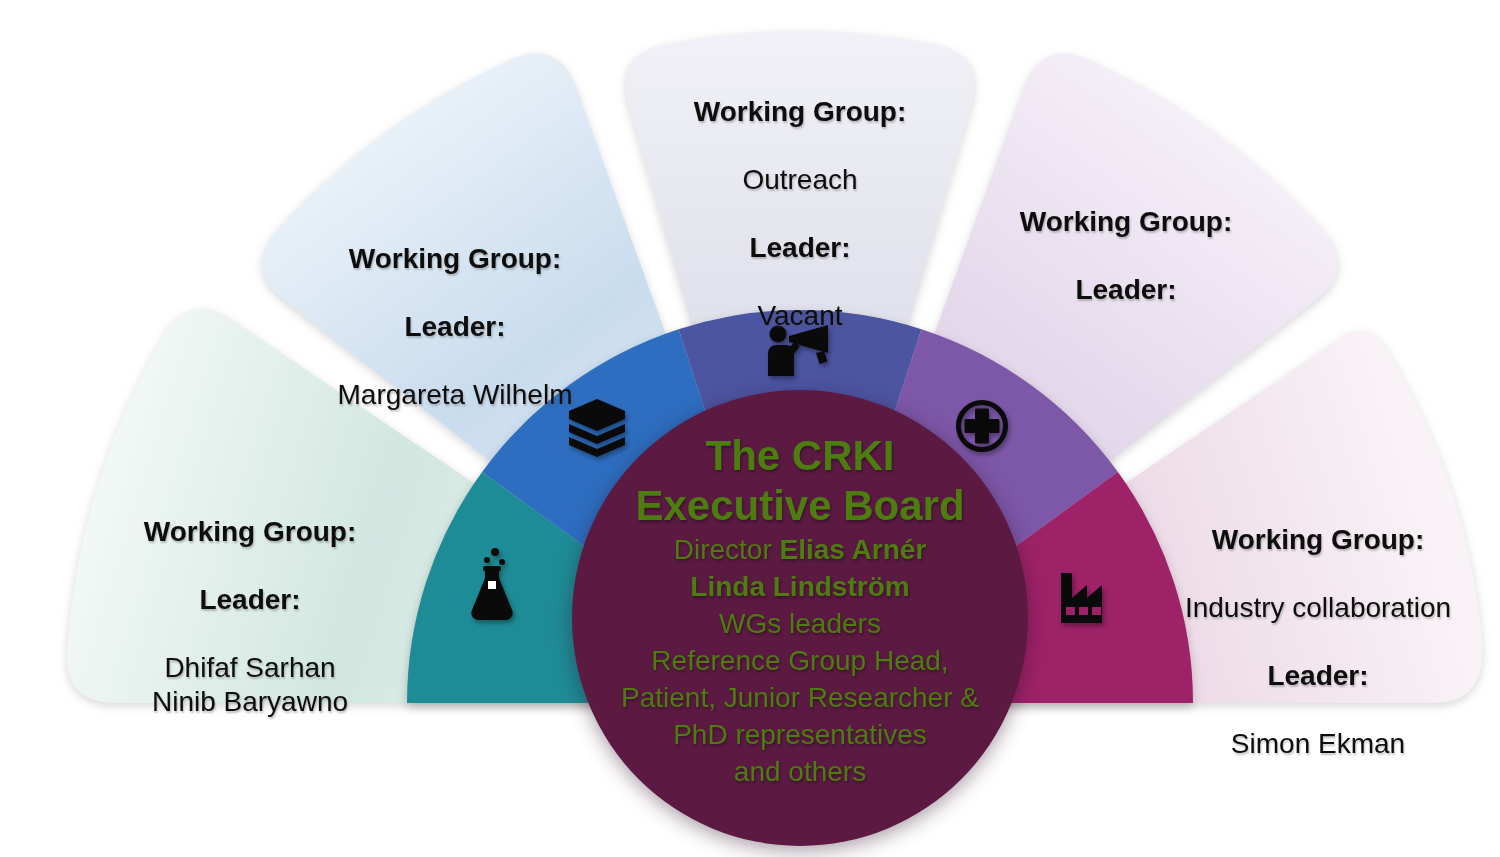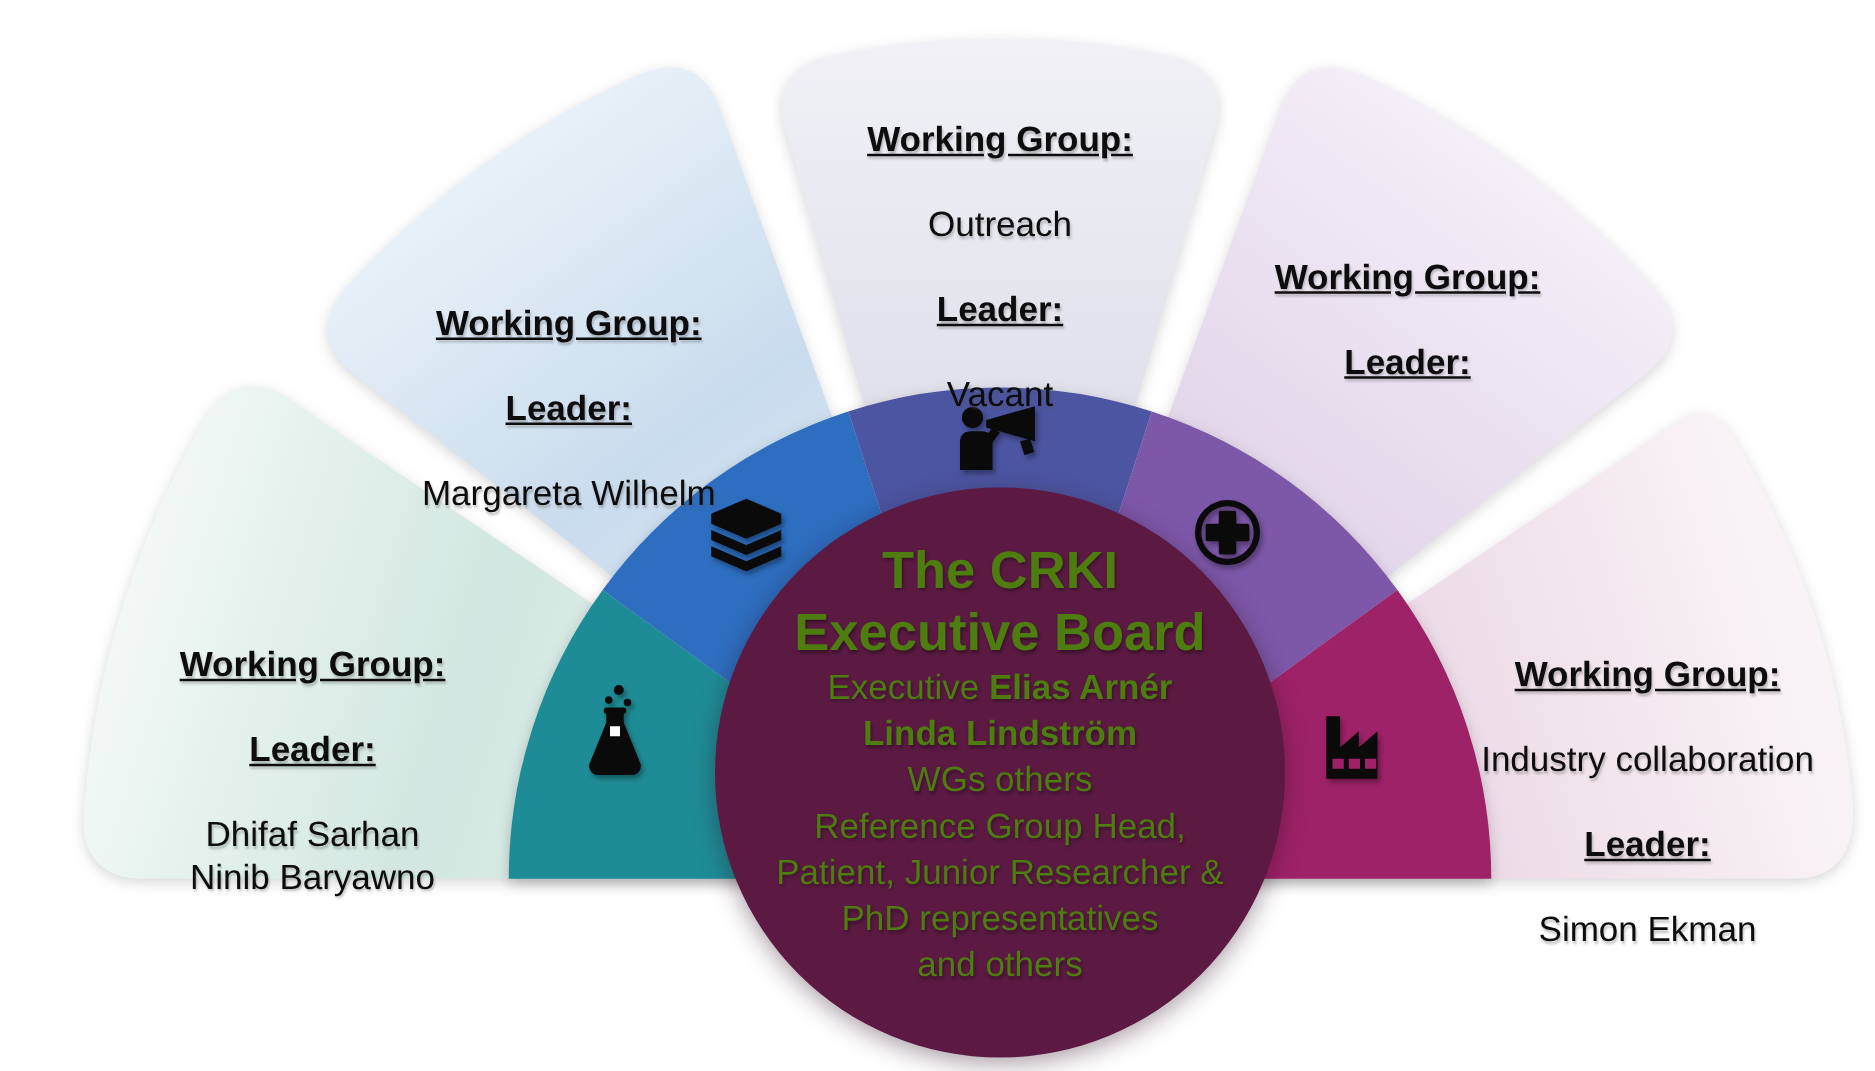--- a/index.html
+++ b/index.html
@@ -12,21 +12,21 @@
   .ring{filter:drop-shadow(0 4px 5px rgba(60,60,60,.30));}
   .icon{filter:drop-shadow(2px 3px 2px rgba(0,0,0,.35));}
   .board-circle{filter:drop-shadow(0 5px 10px rgba(40,10,30,.40));}
   .wg-block{
     position:absolute;transform:translateX(-50%);
     width:430px;text-align:center;
     font-size:28px;line-height:34px;color:#0d0d0d;
     white-space:pre-line;
     text-shadow:1px 2px 2px rgba(80,80,80,.35);
   }
-  .wg-block .b{font-weight:bold;text-decoration:underline;}
+  .wg-block .b{font-weight:bold;}
   .center-text{
     position:absolute;left:800px;top:431px;transform:translateX(-50%);
     width:480px;text-align:center;color:#4d7c0f;
     text-shadow:1px 2px 3px rgba(0,0,0,.38);
   }
   .center-text .title{font-size:42px;line-height:50px;font-weight:bold;}
   .center-text .line{font-size:28px;line-height:37px;}
 </style>
 </head>
 <body>
@@ -142,22 +142,22 @@
   <div class="wg-block" style="left:1318px;top:489px;">
     <div class="b">Working Group:</div>
     <div>Industry collaboration</div>
     <div class="b">Leader:</div>
     <div>Simon Ekman</div>
   </div>
 
   <div class="center-text">
     <div class="title">The CRKI</div>
     <div class="title">Executive Board</div>
-    <div class="line"><span>Executive </span><b>Elias Arnér</b></div>
+    <div class="line"><span>Director </span><b>Elias Arnér</b></div>
     <div class="line"><b>Linda Lindström</b></div>
-    <div class="line">WGs others</div>
+    <div class="line">WGs leaders</div>
     <div class="line">Reference Group Head,</div>
     <div class="line">Patient, Junior Researcher &amp;</div>
     <div class="line">PhD representatives</div>
     <div class="line">and others</div>
   </div>
 
 </div>
 
 </body></html>

